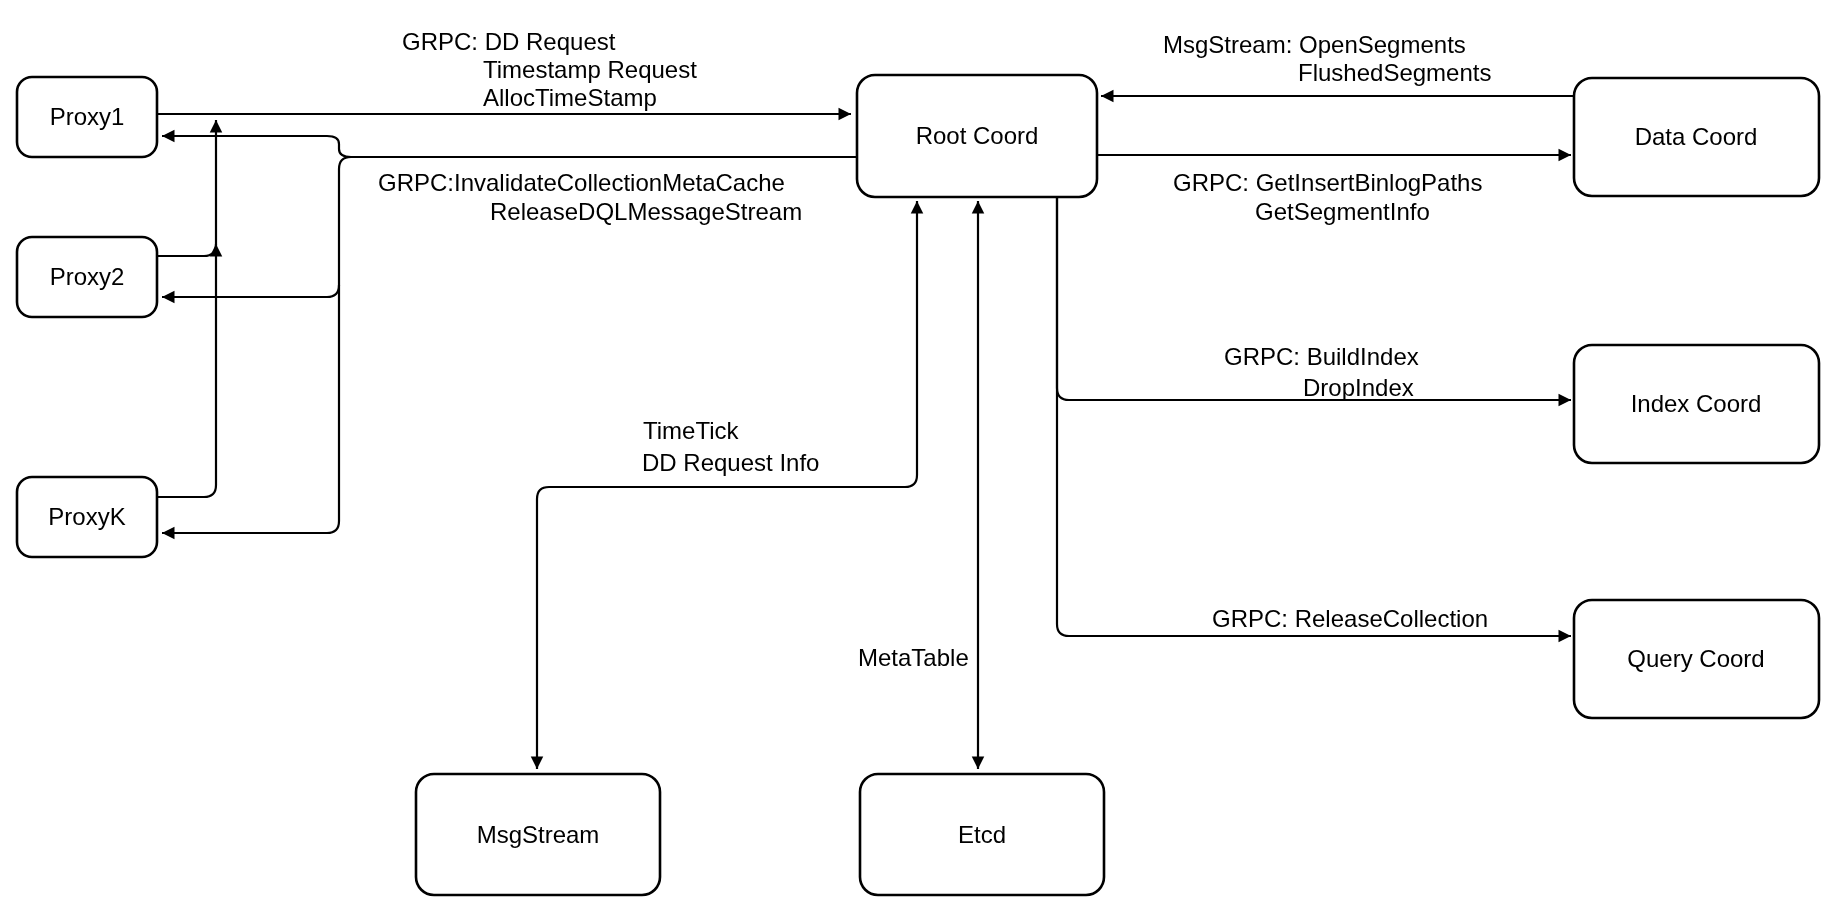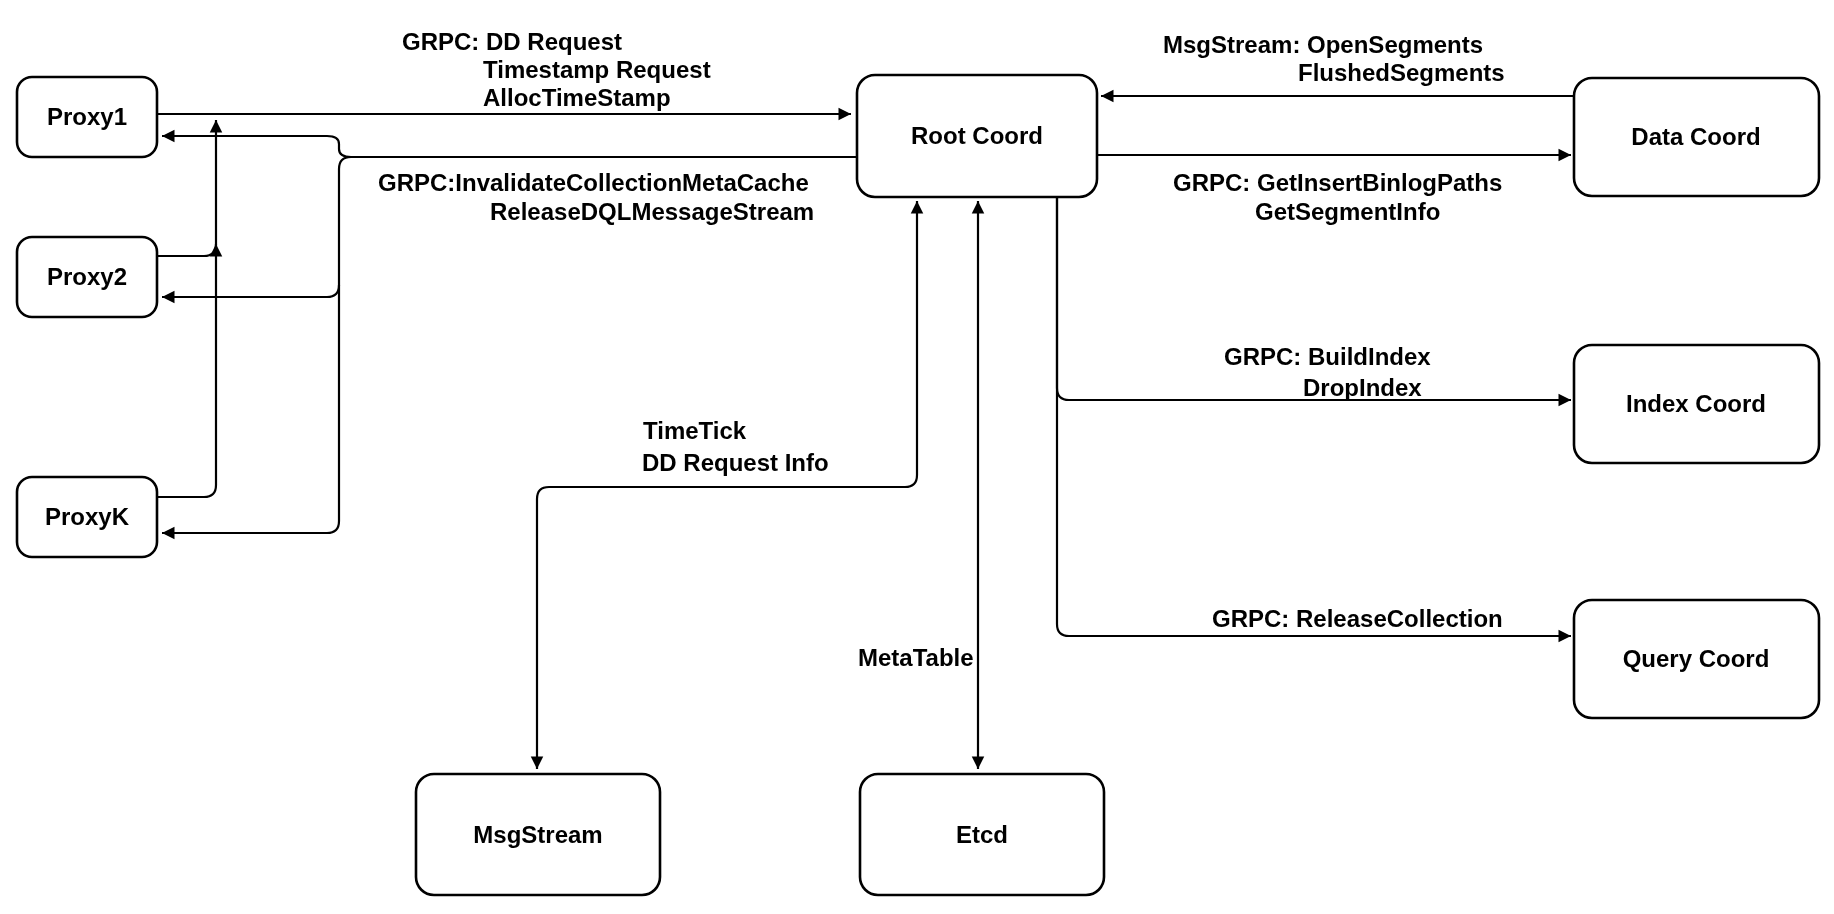--- a/index.html
+++ b/index.html
@@ -7,21 +7,20 @@
     padding: 0;
     background: #ffffff;
   }
   .stage {
     position: relative;
     width: 1834px;
     height: 914px;
     background: #ffffff;
     overflow: hidden;
     font-family: "Liberation Sans", sans-serif;
-    font-weight: bold;
   }
   svg.diagram {
     position: absolute;
     left: 0;
     top: 0;
     display: block;
   }
   .edge {
     fill: none;
     stroke: #000000;

